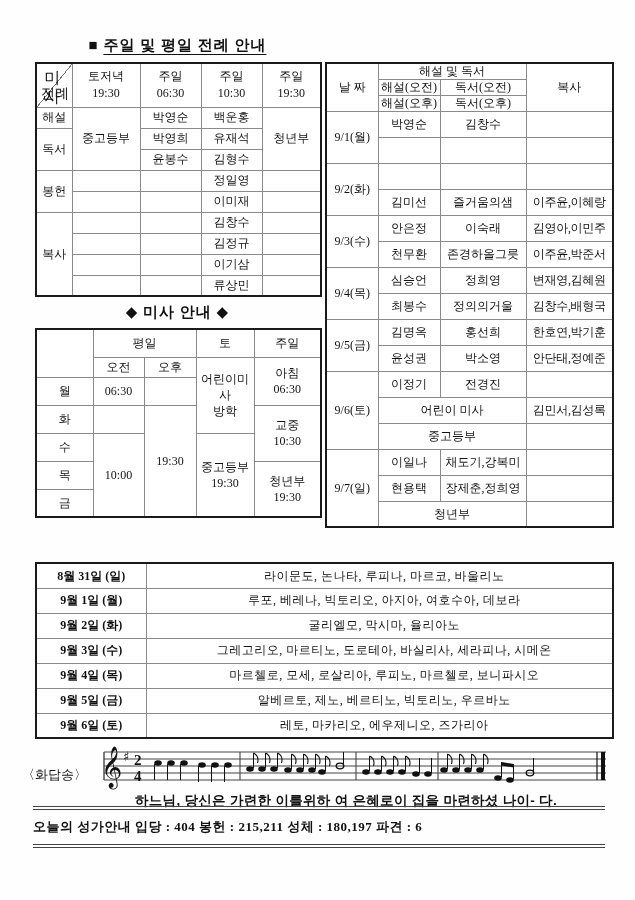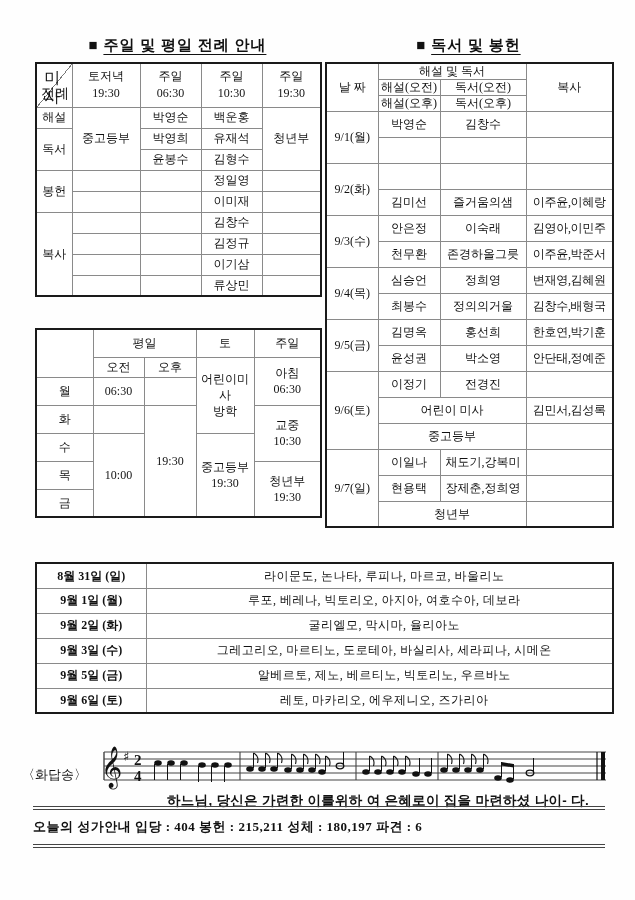--- a/index.html
+++ b/index.html
@@ -116,24 +116,20 @@
     </tr>
     <tr class="h21">
       <td></td>
       <td></td>
       <td>류상민</td>
       <td></td>
     </tr>
   </tbody>
     </table>
 
-  <div class="abs sec-title" style="top:36px;left:325px;width:287px;">
-    <span>■</span>
-    <span class="und">독서 및 봉헌</span>
-  </div>
 
   <table class="doc abs" style="top:62px;left:325px;width:287px;">
     <colgroup>
         <col style="width:52px">
         <col style="width:62px">
         <col style="width:86px">
         <col style="width:87px">
       </colgroup>
     <tbody>
         <tr class="h16">
@@ -236,20 +232,23 @@
       <td>장제춘,정희영</td>
       <td class="bk"></td>
     </tr>
     <tr class="h26">
       <td colspan="2">청년부</td>
       <td class="bk"></td>
     </tr>
   </tbody>
     </table>
 
+  <div class="abs sec-title" style="top:303px;left:35px;width:285px;">
+    <span>◆ 미사 안내 ◆</span>
+  </div>
 
   <table class="doc abs" style="top:328px;left:35px;width:285px;">
     <colgroup>
         <col style="width:57px">
         <col style="width:51px">
         <col style="width:52px">
         <col style="width:58px">
         <col style="width:67px">
       </colgroup>
     <tbody>
@@ -321,20 +320,24 @@
       <td class="fdate">9월 1일 (월)</td>
       <td class="fnames">루포, 베레나, 빅토리오, 아지아, 여호수아, 데보라</td>
     </tr>
     <tr class="h25">
       <td class="fdate">9월 2일 (화)</td>
       <td class="fnames">굴리엘모, 막시마, 율리아노</td>
     </tr>
     <tr class="h25">
       <td class="fdate">9월 3일 (수)</td>
       <td class="fnames">그레고리오, 마르티노, 도로테아, 바실리사, 세라피나, 시메온</td>
+    </tr>
+    <tr class="h25">
+      <td class="fdate">9월 4일 (목)</td>
+      <td class="fnames">마르첼로, 모세, 로살리아, 루피노, 마르첼로, 보니파시오</td>
     </tr>
     <tr class="h25">
       <td class="fdate">9월 5일 (금)</td>
       <td class="fnames">알베르토, 제노, 베르티노, 빅토리노, 우르바노</td>
     </tr>
     <tr class="h25">
       <td class="fdate">9월 6일 (토)</td>
       <td class="fnames">레토, 마카리오, 에우제니오, 즈가리아</td>
     </tr>
   </tbody>
@@ -391,19 +394,19 @@
     <path stroke="#111" stroke-width="1.1" fill="none" d="M153.5 11q6 3 4 10M165.5 11q6 3 4 10M177.5 11q6 3 4 10M191.5 12q6 3 4 10M203.5 12q6 3 4 10M215.5 12q6 3 4 10M225.5 14q6 3 4 10M269.5 14q6 3 4 10M281.5 14q6 3 4 10M293.5 14q6 3 4 10M305.5 14q6 3 4 10M347.5 12q6 3 4 10M359.5 12q6 3 4 10M371.5 12q6 3 4 10M383.5 12q6 3 4 10"></path>
 
     <path fill="#111" d="M401.5 20L413.5 22L413.5 25.5L401.5 23.5Z"></path>
 
     <path stroke="#444" stroke-width="1.1" d="M140 10V38M256 10V38M338 10V38"></path>
 
     <path stroke="#111" stroke-width="1.2" d="M497 10V38"></path>
     <rect x="501" y="10" width="4" height="28" fill="#111"></rect>
   </svg>
 
-  <div class="abs lyrics" style="top:792px;left:128px;width:500px;">하느님, 당신은 가련한 이를위하 여   은혜로이 집을 마련하셨 나이- 다.</div>
+  <div class="abs lyrics" style="top:792px;left:96px;width:500px;">하느님, 당신은 가련한 이를위하 여   은혜로이 집을 마련하셨 나이- 다.</div>
 
   <div class="abs footer-bar" style="top:806px;left:33px;width:572px;">
     <span>오늘의 성가안내 입당 : 404   봉헌 : 215,211   성체 : 180,197   파견 : 6</span>
   </div>
 
 </div>
 
 </body></html>

